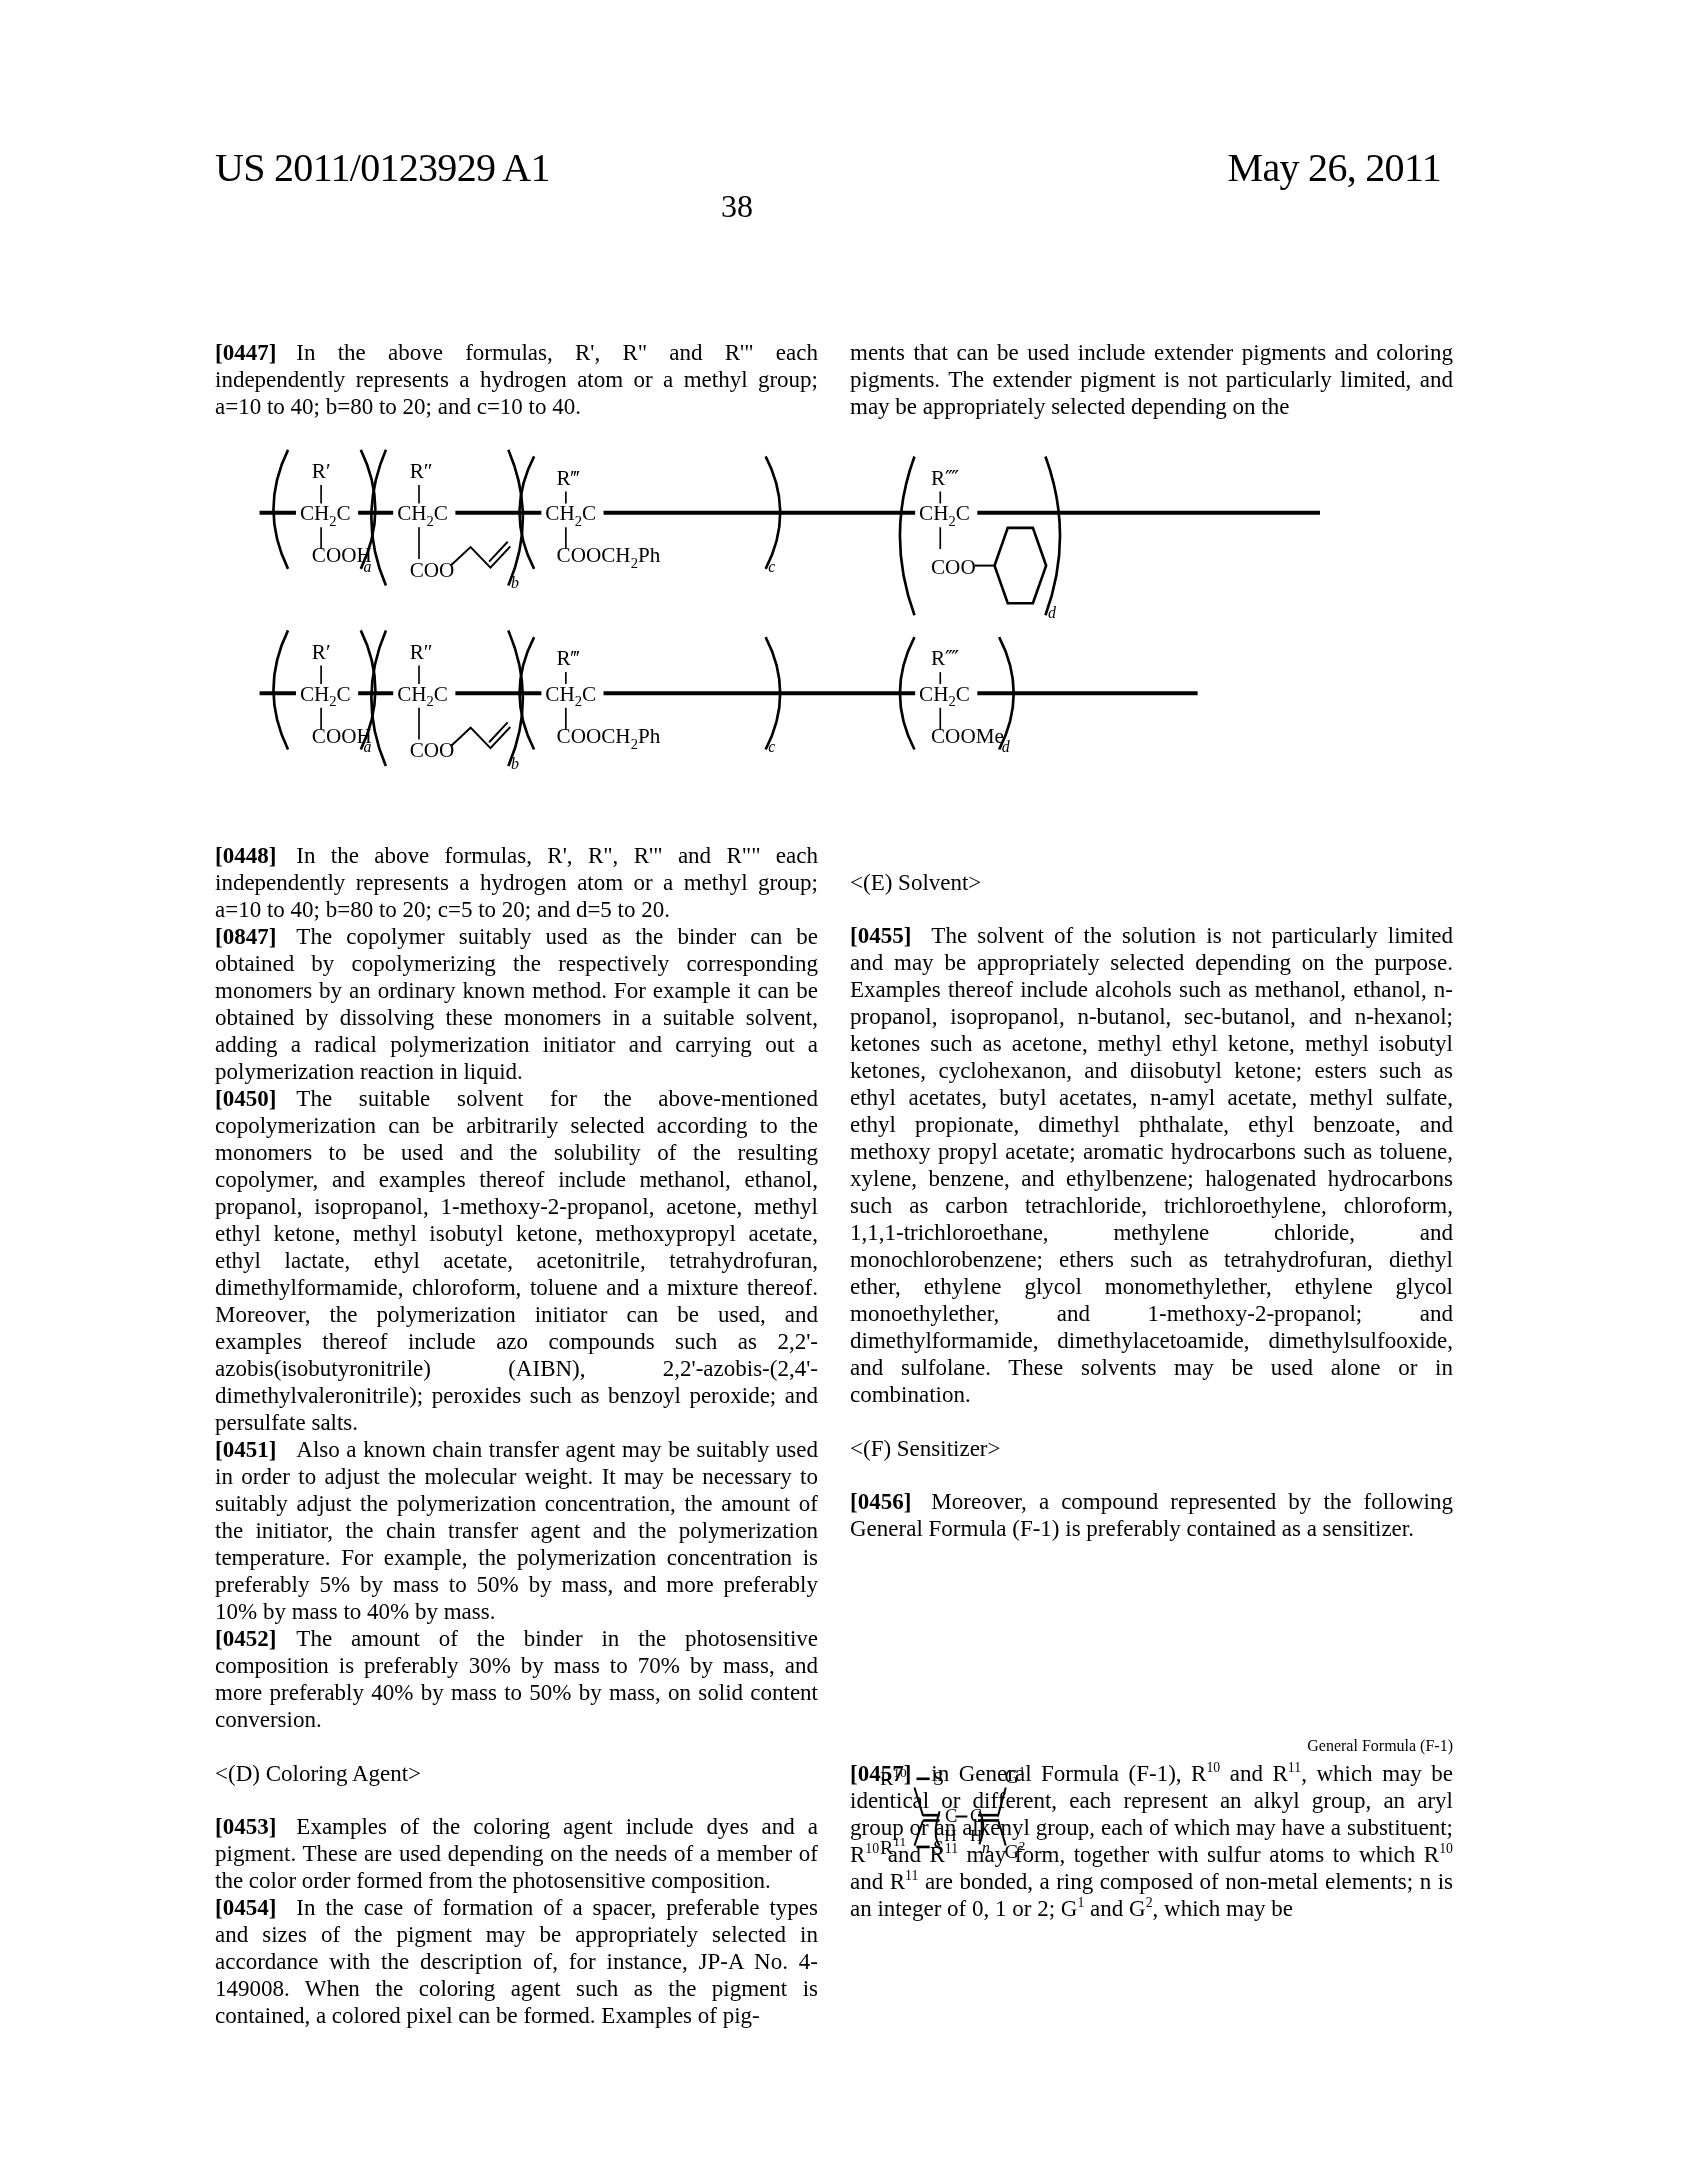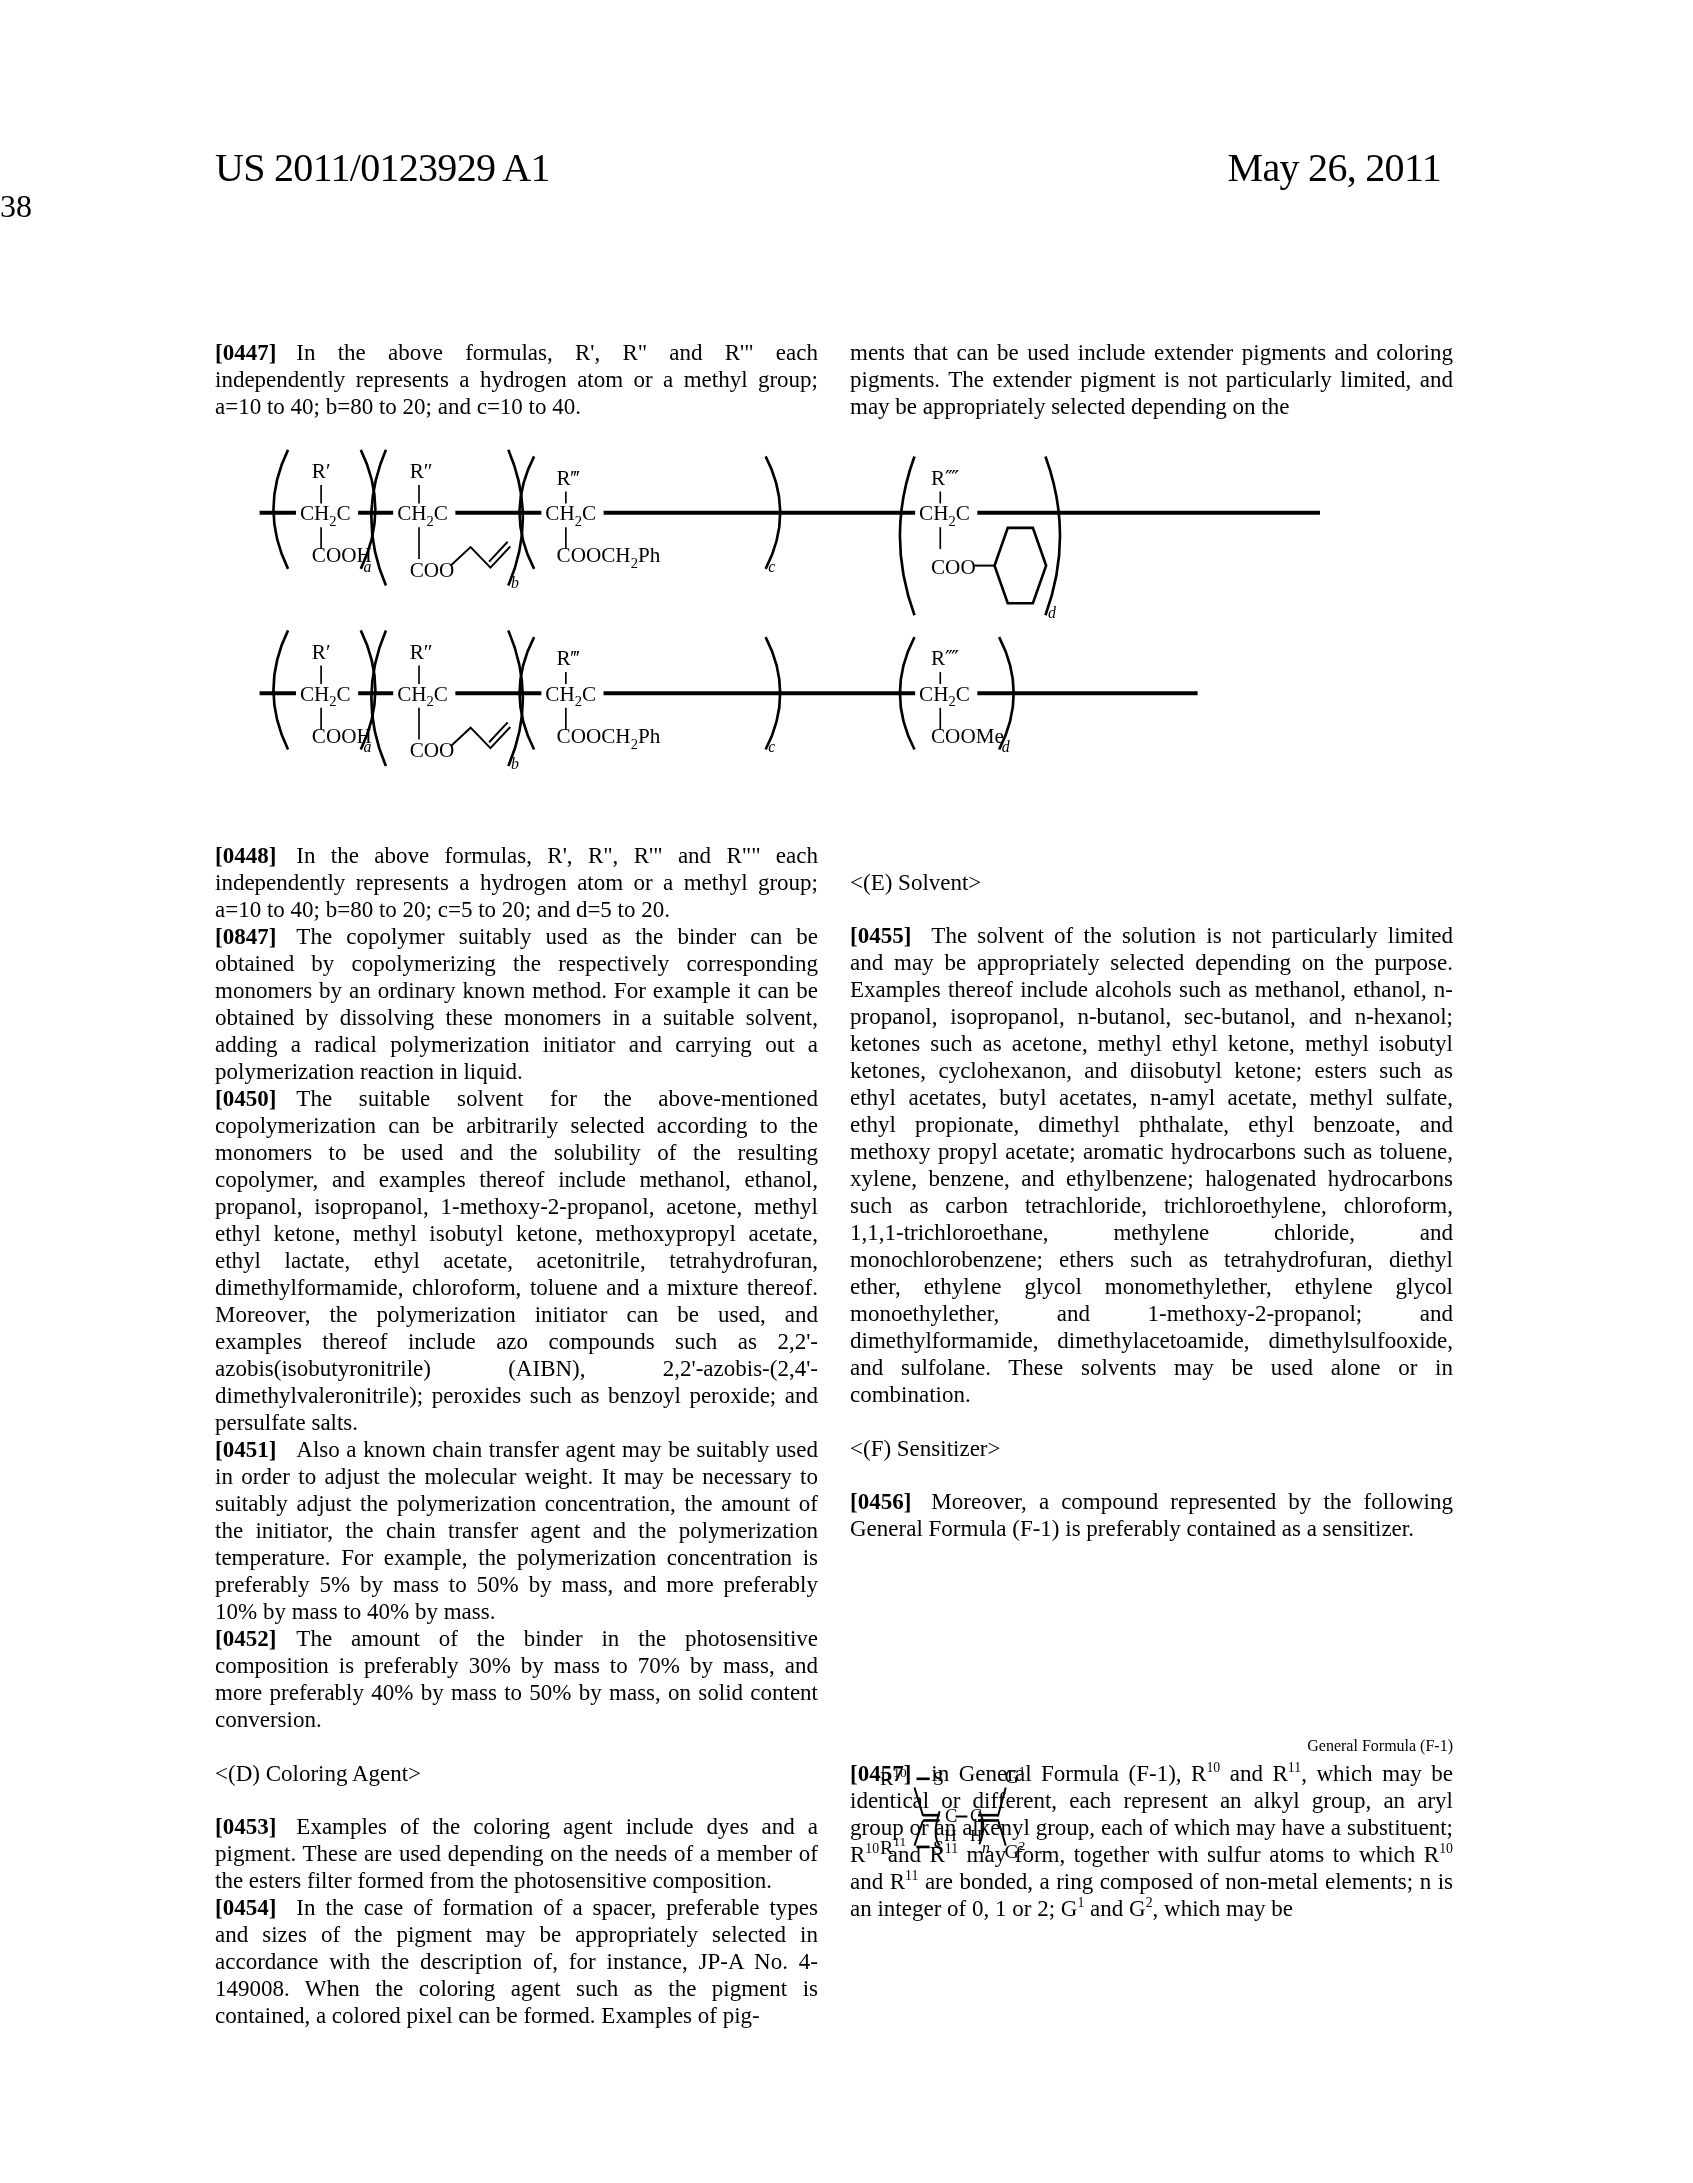--- a/index.html
+++ b/index.html
@@ -1,20 +1,20 @@
 <!DOCTYPE html>
 <html style="font-size:10.6px"><head>
 <meta charset="utf-8">
 <style>
   html,body{margin:0;padding:0;background:#fff;}
   body{width:1694px;height:2183px;position:relative;overflow:hidden;color:#000;
        font-family:"Liberation Serif","DejaVu Serif",serif;}
   .hdr-left{position:absolute;left:215px;top:144px;font-size:40px;letter-spacing:-0.7px;}
   .hdr-right{position:absolute;right:253px;top:144px;font-size:40px;letter-spacing:-0.7px;}
-  .page-num{position:absolute;left:0;width:1474px;top:188px;font-size:32px;}
+  .page-num{position:absolute;left:0;width:1474px;text-align:center;top:188px;font-size:32px;}
   .col{position:absolute;width:603px;font-size:23px;line-height:27px;text-align:justify;margin-top:12px;}
   .col p{margin:0;}
   .col .pnum{font-weight:bold;margin-right:20px;}
   .col .sec{margin:26.5px 0 26.5px 0;text-align:left;}
   #col-top-left{left:215px;top:327px;}
   #col-top-right{left:850px;top:327px;font-family:Liberation Serif, serif;}
   #col-left{left:215px;top:830px;}
   #col-right{left:850px;top:830px;}
   .formula{position:absolute;left:0;top:0;width:1694px;height:2183px;pointer-events:none;}
   .formula text{font-family:"Liberation Serif","DejaVu Serif",serif;fill:#000;}
@@ -142,21 +142,21 @@
     <text x="1518" y="2808" font-size="30" fill="#000" font-family="Liberation Serif, DejaVu Serif, serif"><tspan>G</tspan><tspan dy="-12" font-size="20">2</tspan></text>
   </svg>
 
 <div class="col" id="col-left">
   <p><span class="pnum">[0448]</span><span>In the above formulas, R', R", R'" and R"" each independently represents a hydrogen atom or a methyl group; a=10 to 40; b=80 to 20; c=5 to 20; and d=5 to 20.</span></p>
   <p><span class="pnum">[0847]</span><span>The copolymer suitably used as the binder can be obtained by copolymerizing the respectively corresponding monomers by an ordinary known method. For example it can be obtained by dissolving these monomers in a suitable solvent, adding a radical polymerization initiator and carrying out a polymerization reaction in liquid.</span></p>
   <p><span class="pnum">[0450]</span><span>The suitable solvent for the above-mentioned copolymerization can be arbitrarily selected according to the monomers to be used and the solubility of the resulting copolymer, and examples thereof include methanol, ethanol, propanol, isopropanol, 1-methoxy-2-propanol, acetone, methyl ethyl ketone, methyl isobutyl ketone, methoxypropyl acetate, ethyl lactate, ethyl acetate, acetonitrile, tetrahydrofuran, dimethylformamide, chloroform, toluene and a mixture thereof. Moreover, the polymerization initiator can be used, and examples thereof include azo compounds such as 2,2'-azobis(isobutyronitrile) (AIBN), 2,2'-azobis-(2,4'-dimethylvaleronitrile); peroxides such as benzoyl peroxide; and persulfate salts.</span></p>
   <p><span class="pnum">[0451]</span><span>Also a known chain transfer agent may be suitably used in order to adjust the molecular weight. It may be necessary to suitably adjust the polymerization concentration, the amount of the initiator, the chain transfer agent and the polymerization temperature. For example, the polymerization concentration is preferably 5% by mass to 50% by mass, and more preferably 10% by mass to 40% by mass.</span></p>
   <p><span class="pnum">[0452]</span><span>The amount of the binder in the photosensitive composition is preferably 30% by mass to 70% by mass, and more preferably 40% by mass to 50% by mass, on solid content conversion.</span></p>
   <p class="sec">&lt;(D) Coloring Agent&gt;</p>
-  <p><span class="pnum">[0453]</span><span>Examples of the coloring agent include dyes and a pigment. These are used depending on the needs of a member of the esters filter formed from the photosensitive composition.</span></p>
+  <p><span class="pnum">[0453]</span><span>Examples of the coloring agent include dyes and a pigment. These are used depending on the needs of a member of the color order formed from the photosensitive composition.</span></p>
   <p><span class="pnum">[0454]</span><span>In the case of formation of a spacer, preferable types and sizes of the pigment may be appropriately selected in accordance with the description of, for instance, JP-A No. 4-149008. When the coloring agent such as the pigment is contained, a colored pixel can be formed. Examples of pig-</span></p>
 </div>
 
 <div class="col" id="col-right">
   <p class="sec">&lt;(E) Solvent&gt;</p>
   <p><span class="pnum">[0455]</span><span>The solvent of the solution is not particularly limited and may be appropriately selected depending on the purpose. Examples thereof include alcohols such as methanol, ethanol, n-propanol, isopropanol, n-butanol, sec-butanol, and n-hexanol; ketones such as acetone, methyl ethyl ketone, methyl isobutyl ketones, cyclohexanon, and diisobutyl ketone; esters such as ethyl acetates, butyl acetates, n-amyl acetate, methyl sulfate, ethyl propionate, dimethyl phthalate, ethyl benzoate, and methoxy propyl acetate; aromatic hydrocarbons such as toluene, xylene, benzene, and ethylbenzene; halogenated hydrocarbons such as carbon tetrachloride, trichloroethylene, chloroform, 1,1,1-trichloroethane, methylene chloride, and monochlorobenzene; ethers such as tetrahydrofuran, diethyl ether, ethylene glycol monomethylether, ethylene glycol monoethylether, and 1-methoxy-2-propanol; and dimethylformamide, dimethylacetoamide, dimethylsulfooxide, and sulfolane. These solvents may be used alone or in combination.</span></p>
   <p class="sec">&lt;(F) Sensitizer&gt;</p>
   <p><span class="pnum">[0456]</span><span>Moreover, a compound represented by the following General Formula (F-1) is preferably contained as a sensitizer.</span></p>
   <div style="height:218px"></div>
   <p><span class="pnum">[0457]</span><span>in General Formula (F-1), R</span><sup>10</sup><span> and R</span><sup>11</sup><span>, which may be identical or different, each represent an alkyl group, an aryl group or an alkenyl group, each of which may have a substituent; R</span><sup>10</sup><span> and R</span><sup>11</sup><span> may form, together with sulfur atoms to which R</span><sup>10</sup><span> and R</span><sup>11</sup><span> are bonded, a ring composed of non-metal elements; n is an integer of 0, 1 or 2; G</span><sup>1</sup><span> and G</span><sup>2</sup><span>, which may be</span></p>

